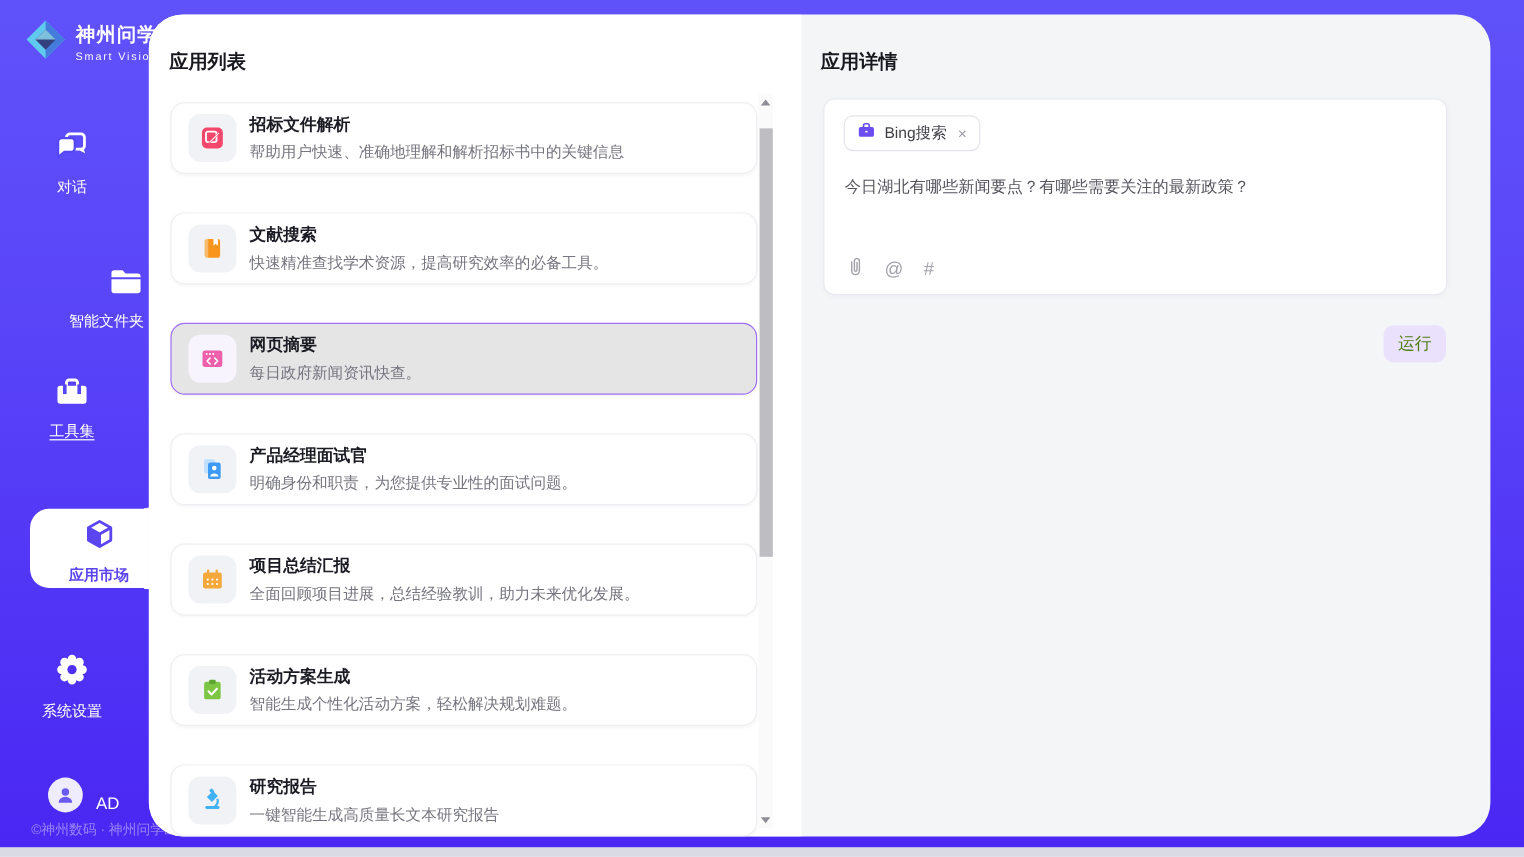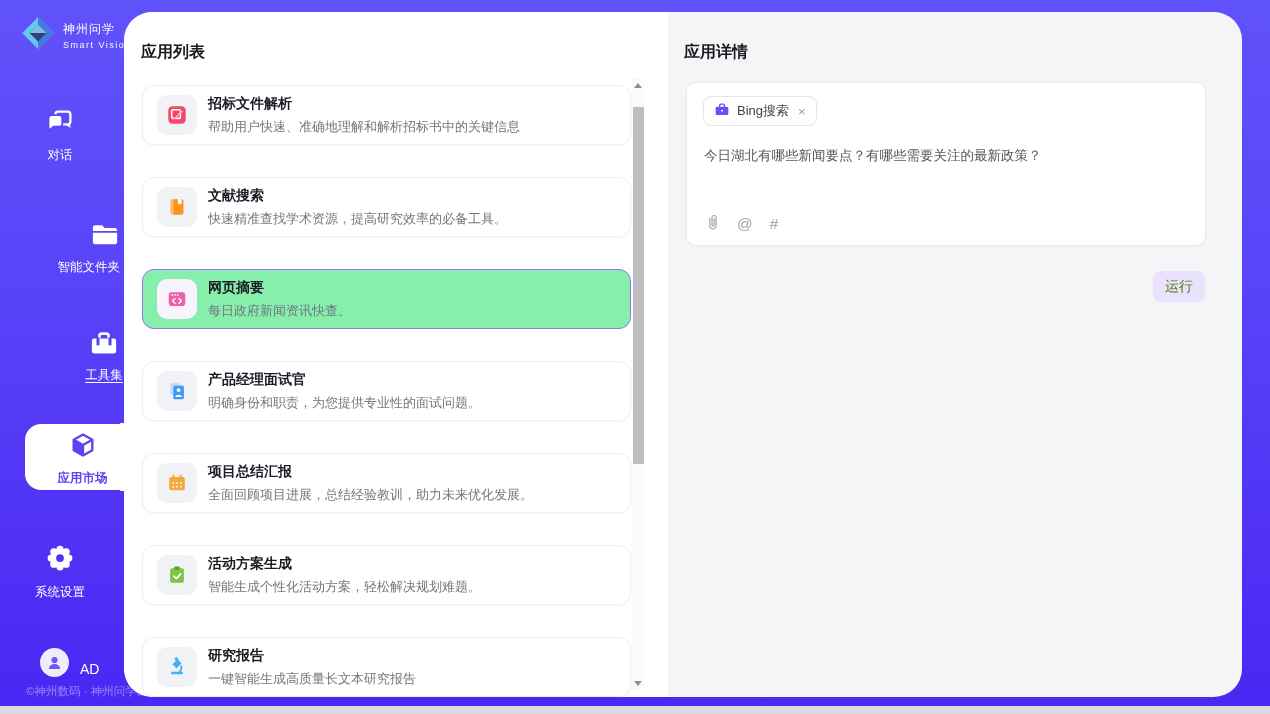--- a/index.html
+++ b/index.html
@@ -10,21 +10,21 @@
     -webkit-font-smoothing:antialiased;
   }
   .frame {
     position:absolute; left:0; top:0; width:1270px; height:706px;
     background:linear-gradient(180deg,#6052FA 0%, #5A46F9 35%, #4A27F3 100%);
   }
   
   .sidebar { position:absolute; left:0; top:0; width:140px; height:706px; }
   .logo { position:absolute; left:20px; top:15px; display:flex; align-items:center; }
   .logo-txt { margin-left:7px; color:#fff; }
-  .logo-name { font-size:12px; font-weight:normal; letter-spacing:1px; }
+  .logo-name { font-size:16px; font-weight:bold; letter-spacing:1px;text-align:center; }
   .logo-sub { font-size:9px; letter-spacing:1.5px; margin-top:2px; opacity:.95; }
   .nav-item {
     position:absolute; left:0; width:120px; display:flex; flex-direction:column;
     align-items:center; cursor:pointer;
   }
   .nav-label { margin-top:7px; font-size:12.5px; color:#fff; }
   .nav-label.underlined { text-decoration:underline; text-underline-offset:3px; }
   .active-blob {
     position:absolute; left:25px; top:424px; width:115px; height:66px;
     background:#fff; border-radius:16px 0 0 16px;
@@ -54,21 +54,21 @@
     background:#fff; border-radius:28px 0 0 28px;
   }
   .panel-title { position:absolute; top:30px; font-size:16px; font-weight:bold; color:#18181F; }
   .list-panel .panel-title { left:17px; }
   .cards { position:absolute; left:18px; top:73px; width:489px; display:flex; flex-direction:column; gap:32px; }
   .card {
     height:60px; background:#fff; border:1px solid #EFEFF3; border-radius:12px;
     display:flex; align-items:center; padding-left:14px; cursor:pointer;
     box-shadow:0 1px 3px rgba(30,30,60,0.04); flex:none;
   }
-  .card.selected { background:#86efac; border:1.5px solid #A06FF5; }
+  .card.selected { background:#e5e5e5; border:1.5px solid #A06FF5; }
   .card-ic {
     width:40px; height:40px; border-radius:10px; background:#F1F2F6;
     display:flex; align-items:center; justify-content:center; flex:none;
   }
   .card.selected .card-ic { background:#F7F4FE; }
   .card-tx { margin-left:11px; }
   .card-title { font-size:14px; font-weight:bold; color:#1B1B24; }
   .card-desc { font-size:13px; color:#75757F; margin-top:5px; }
   
   .scrollbar {
@@ -144,21 +144,21 @@
     <div class="nav-item" style="top:221px;align-items:flex-end;">
       <span>
         <svg width="30" height="27" viewBox="0 0 26 23">
           <path d="M2.5,5.5 a2,2 0 0 1 2,-2 h6 l2.2,2.3 h8.8 a2,2 0 0 1 2,2 v0.7 h-21 z" fill="#fff"></path>
           <path d="M2.5,10 h21 v8 a2,2 0 0 1 -2,2 h-17 a2,2 0 0 1 -2,-2 z" fill="#fff"></path>
         </svg>
       </span>
       <span class="nav-label">智能文件夹</span>
     </div>
 
-    <div class="nav-item" style="top:329px;margin-left:44px;">
+    <div class="nav-item" style="top:312px;">
       <span>
         <svg width="30" height="27" viewBox="0 0 26 23">
           <path d="M9,8 v-2.2 a2,2 0 0 1 2,-2 h4 a2,2 0 0 1 2,2 v2.2" fill="none" stroke="#fff" stroke-width="2.2"></path>
           <path d="M2.5,10 a2,2 0 0 1 2,-2 h17 a2,2 0 0 1 2,2 v9 a2,2 0 0 1 -2,2 h-17 a2,2 0 0 1 -2,-2 z" fill="#fff"></path>
           <rect x="6.5" y="7" width="2.6" height="7" fill="#5546F8"></rect>
           <rect x="16.9" y="7" width="2.6" height="7" fill="#5546F8"></rect>
           <rect x="6.5" y="10.6" width="13" height="1.6" fill="#5546F8" opacity="0.0"></rect>
         </svg>
       </span>
       <span class="nav-label underlined">工具集</span>

